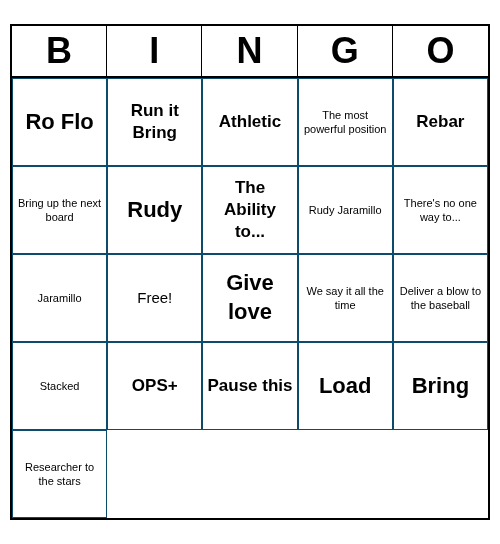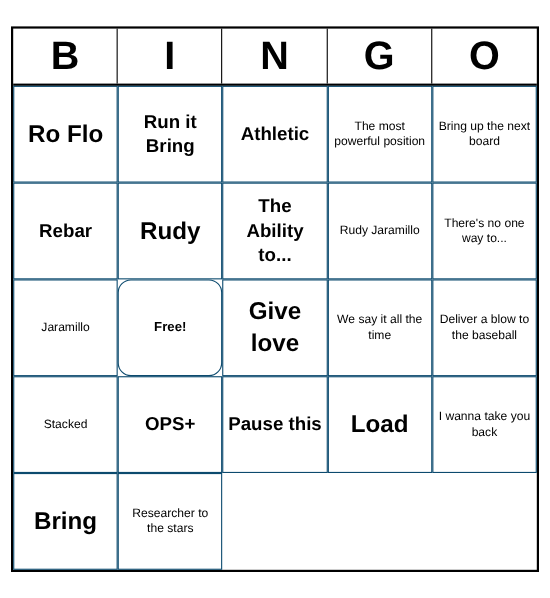--- a/index.html
+++ b/index.html
@@ -52,53 +52,51 @@
       font-weight: bold;
     }
     .bingo-cell.medium-text {
       font-size: 17px;
       font-weight: bold;
     }
     .bingo-cell.small-text {
       font-size: 11px;
     }
     .bingo-cell.free {
-      font-size: 12px;
-      font-weight: bold;
-      border-radius: 12px;
+      font-size: 15px;
+      font-weight: normal;
     }
   </style>
 </head>
 <body>
 
 <div class="bingo-card">
   <div class="bingo-header">
   <div class="bingo-header-cell">B</div>
       <div class="bingo-header-cell">I</div>
       <div class="bingo-header-cell">N</div>
       <div class="bingo-header-cell">G</div>
       <div class="bingo-header-cell">O</div>
     </div>
   <div class="bingo-grid">
   <div class="bingo-cell large-text">Ro Flo</div>
       <div class="bingo-cell medium-text">Run it Bring</div>
       <div class="bingo-cell medium-text">Athletic</div>
       <div class="bingo-cell small-text">The most powerful position</div>
+      <div class="bingo-cell medium-text">Rebar</div>
       <div class="bingo-cell small-text">Bring up the next board</div>
-      <div class="bingo-cell medium-text">Rebar</div>
       <div class="bingo-cell large-text">Rudy</div>
       <div class="bingo-cell medium-text">The Ability to...</div>
       <div class="bingo-cell small-text">Rudy Jaramillo</div>
       <div class="bingo-cell small-text">There's no one way to...</div>
       <div class="bingo-cell small-text">Jaramillo</div>
       <div class="bingo-cell free">Free!</div>
       <div class="bingo-cell large-text">Give love</div>
       <div class="bingo-cell small-text">We say it all the time</div>
       <div class="bingo-cell small-text">Deliver a blow to the baseball</div>
       <div class="bingo-cell small-text">Stacked</div>
       <div class="bingo-cell medium-text">OPS+</div>
       <div class="bingo-cell medium-text">Pause this</div>
       <div class="bingo-cell large-text">Load</div>
-      <div class="bingo-cell small-text">I wanna take you back</div>
       <div class="bingo-cell large-text">Bring</div>
       <div class="bingo-cell small-text">Researcher to the stars</div>
     </div>
 </div>
 
 </body></html>

